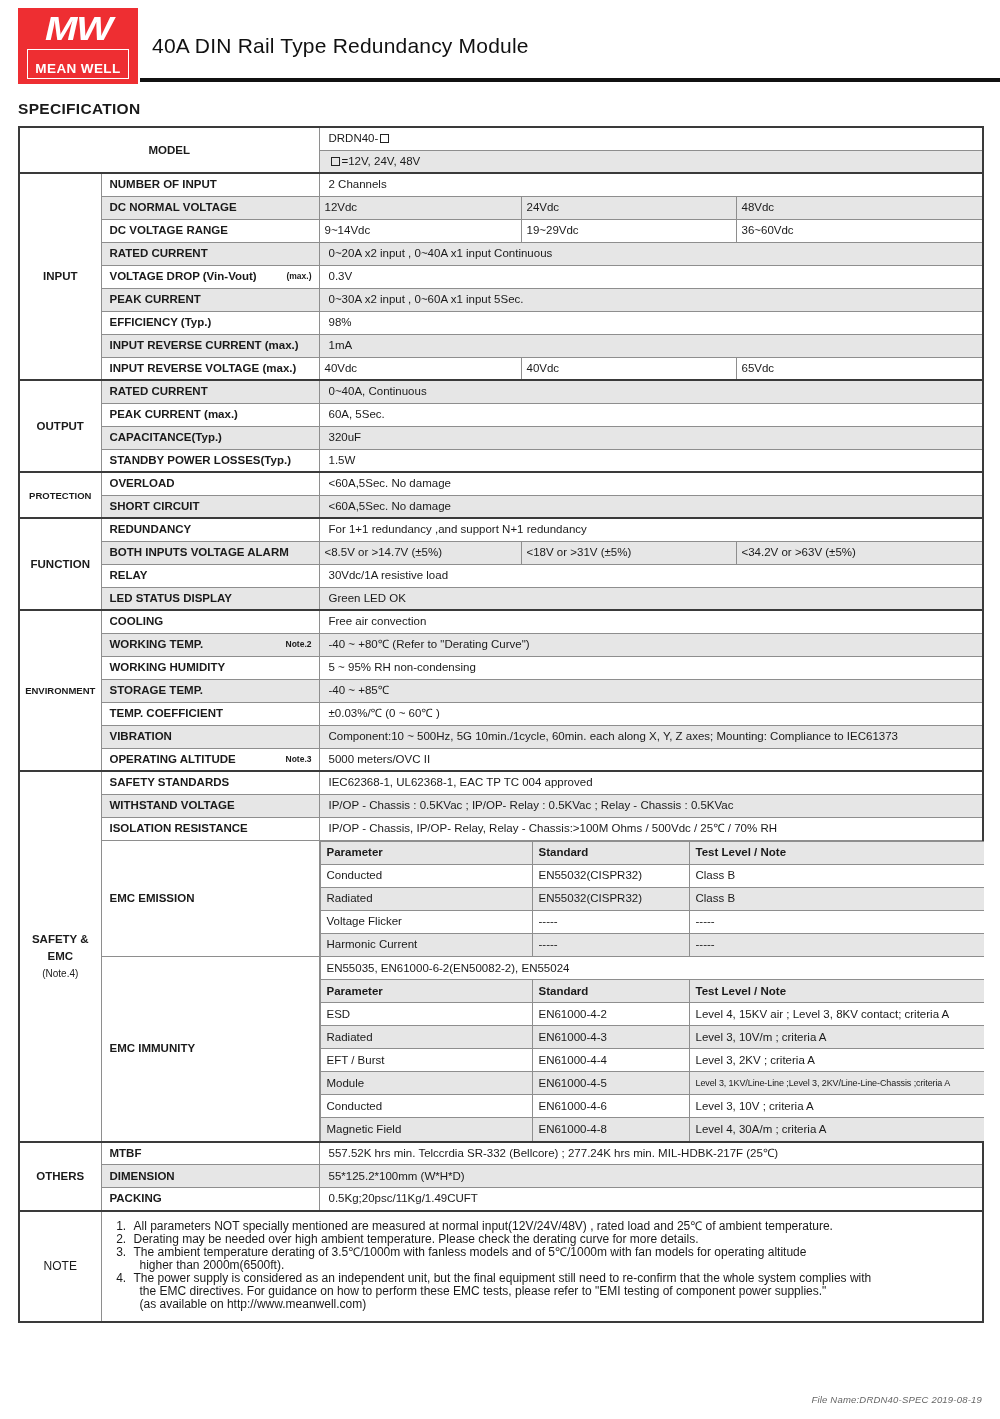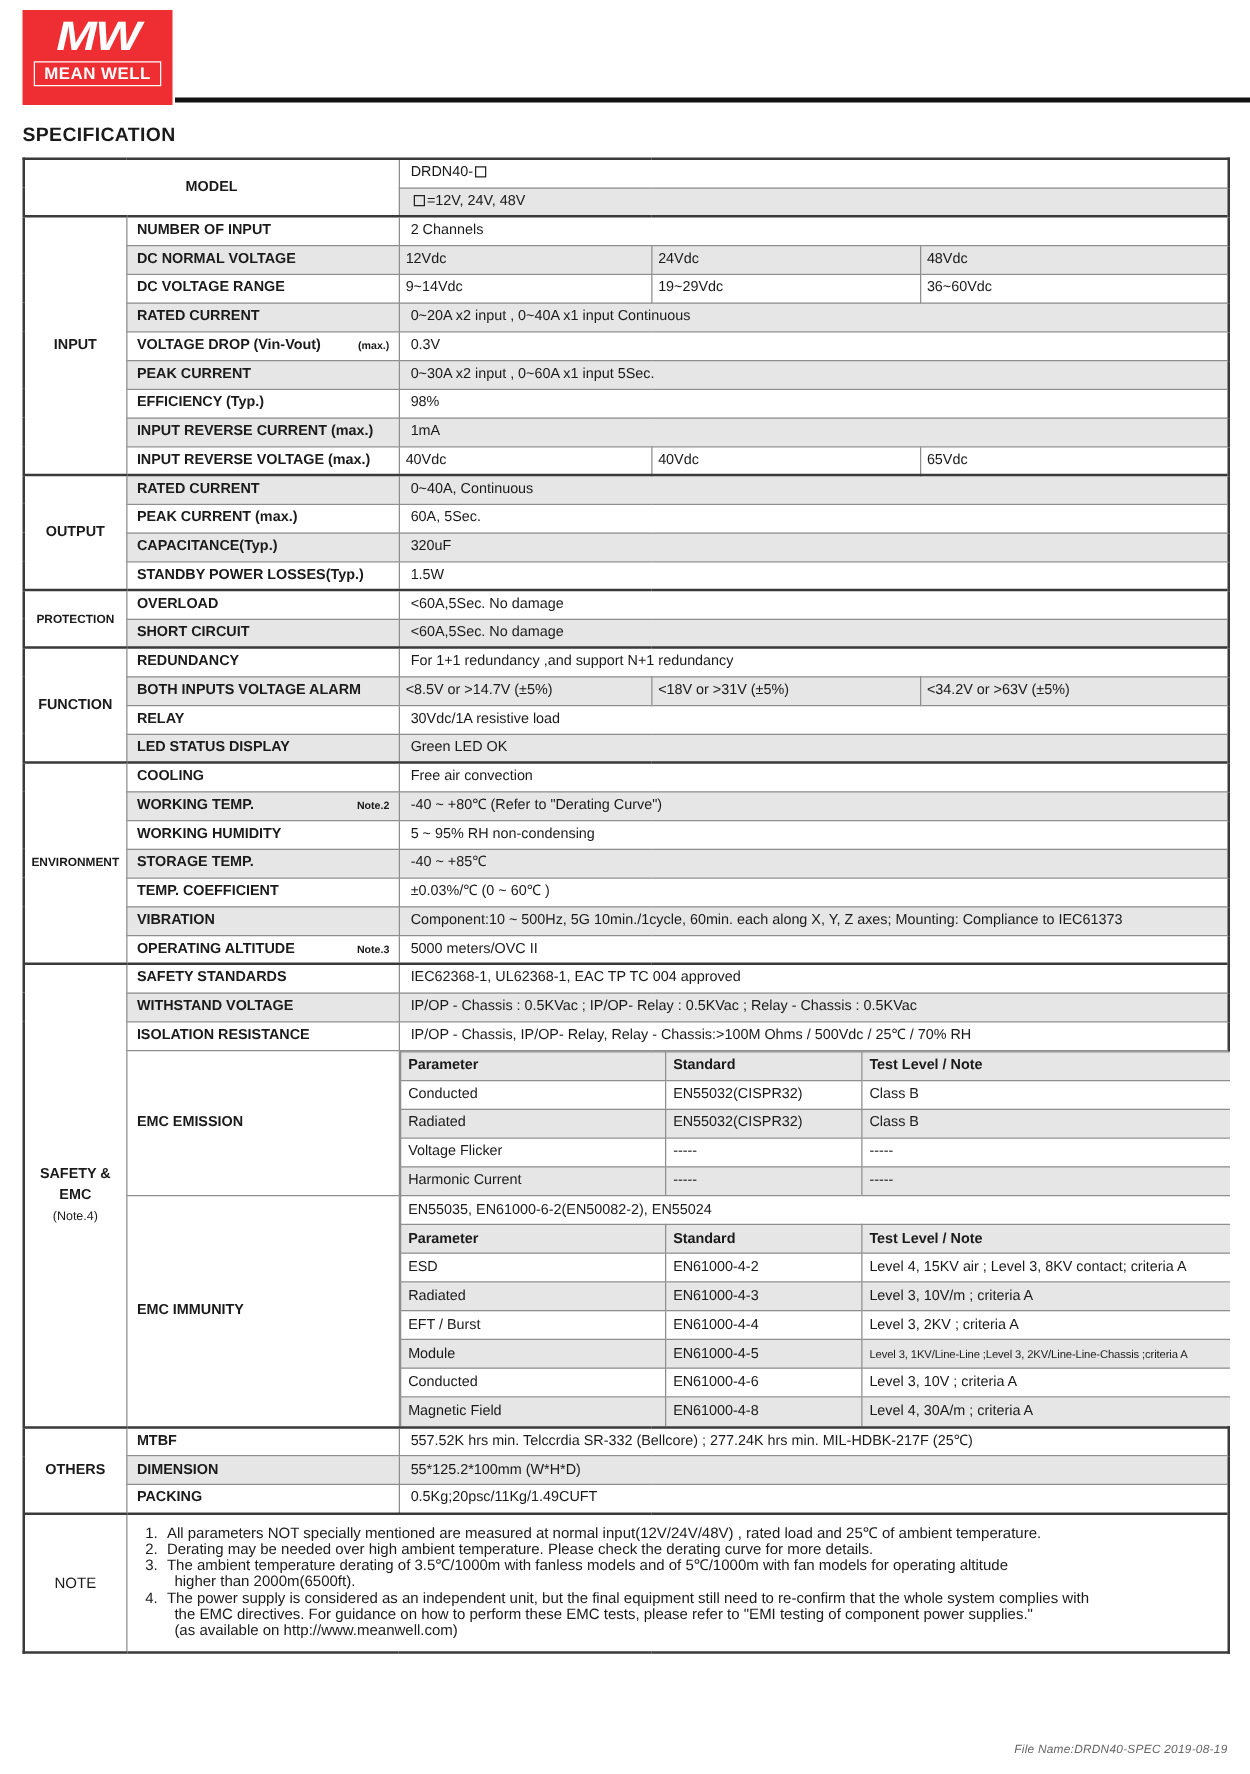--- a/index.html
+++ b/index.html
@@ -42,21 +42,21 @@
     letter-spacing: -1px;
     transform: scaleX(1.18);
   }
   .logo-name {
     margin-top: 3px;
     border: 1.5px solid #fff;
     color: #fff;
     font-size: 13.5px;
     font-weight: bold;
     letter-spacing: 0.4px;
-    padding: 1px 7px 2px 7px;
+    padding: 11px 7px 2px 7px;
     line-height: 15px;
   }
   .header-title {
     position: absolute;
     left: 152px; top: 34px;
     font-size: 21px;
     font-weight: normal;
     color: #111;
     letter-spacing: 0.2px;
   }
@@ -178,20 +178,21 @@
   }
 </style>
 </head>
 <body>
 
 <div class="header">
   <div class="logo-box">
     <div class="logo-mw">MW</div>
     <div class="logo-name">MEAN WELL</div>
   </div>
+  <div class="header-title">40A   DIN Rail Type Redundancy Module</div>
   <div class="header-rule"></div>
 </div>
 
 <div class="spec-title">SPECIFICATION</div>
 
 <div class="spec-wrap">
 <table class="spec">
   <colgroup>
     <col style="width:82px">
     <col style="width:218px">

